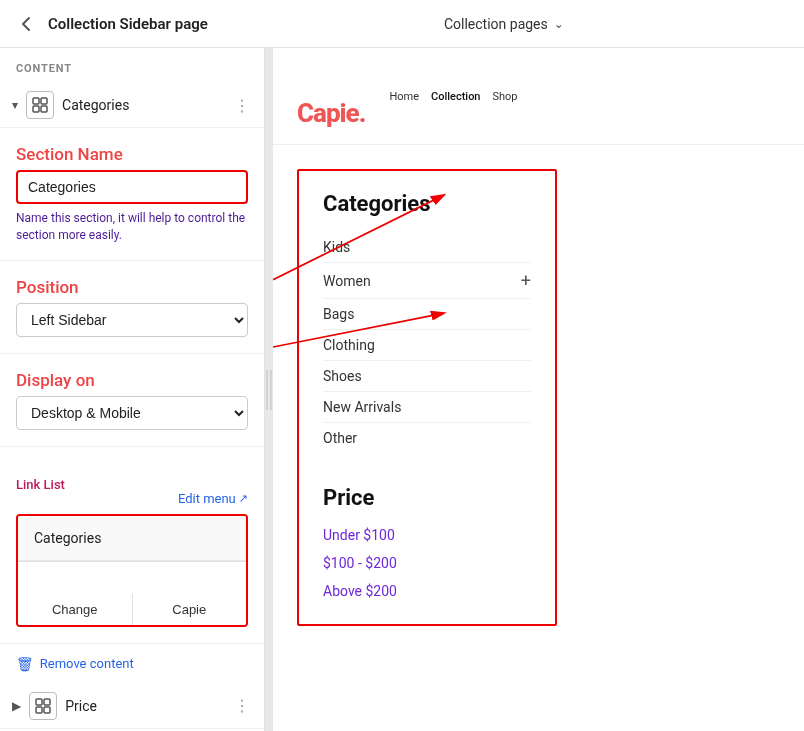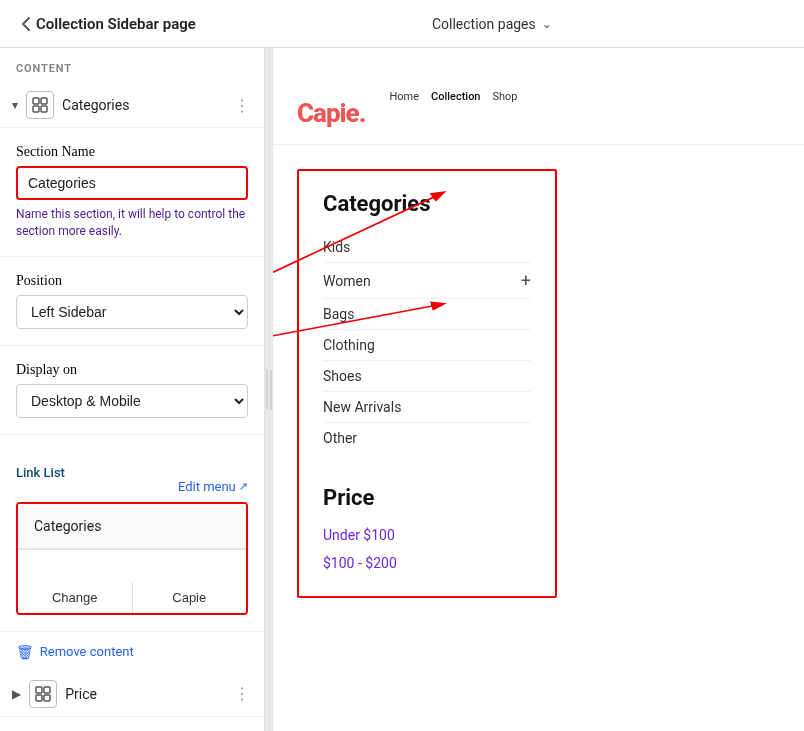--- a/index.html
+++ b/index.html
@@ -6,20 +6,21 @@
     body { font-family: -apple-system, BlinkMacSystemFont, 'Segoe UI', Roboto, sans-serif; background: #f5f5f5; display: flex; flex-direction: column; height: 731px; width: 804px; overflow: hidden; }
 
     
     .topbar {
       height: 48px;
       background: #fff;
       border-bottom: 1px solid #e0e0e0;
       display: flex;
       align-items: center;
       padding: 0 16px;
+      gap: 12px;
       flex-shrink: 0;
     }
     .topbar-back {
       cursor: pointer;
       color: #555;
       font-size: 18px;
       display: flex;
       align-items: center;
     }
     .topbar-title {
@@ -105,25 +106,24 @@
       cursor: pointer;
       letter-spacing: 2px;
     }
 
     
     .form-area {
       padding: 16px;
       border-bottom: 1px solid #f0f0f0;
     }
     .form-label {
-      font-size: 14px;
+      font-size: 17px;
       font-weight: 500;
-      color: #000000;
+      color: #ef4444;
       margin-bottom: 6px;
-      font-family: Liberation Serif, serif;
     }
     .form-input {
       width: 100%;
       border: 2px solid #e00;
       border-radius: 4px;
       padding: 7px 10px;
       font-size: 14px;
       color: #222;
       outline: none;
     }
@@ -150,21 +150,21 @@
     
     .link-list-header {
       display: flex;
       align-items: center;
       justify-content: space-between;
       margin-bottom: 8px;
     }
     .link-list-label {
       font-size: 13px;
       font-weight: 500;
-      color: #0c4a6e;
+      color: #be185d;
       text-align: center;
     }
     .edit-menu-link {
       font-size: 13px;
       color: #2563eb;
       cursor: pointer;
       display: flex;
       align-items: center;
       gap: 3px;
       margin-top: 28px;
@@ -522,20 +522,21 @@
             <li class="category-item">
               <span>Other</span>
             </li>
           </ul>
 
           <div class="price-section">
             <div class="price-title">Price</div>
             <ul class="price-list">
               <li class="price-item">Under $100</li>
               <li class="price-item">$100 - $200</li>
+              <li class="price-item">Above $200</li>
             </ul>
           </div>
         </div>
 
         <div class="preview-right"></div>
 
       </div>
     </div>
   </div>
 </div>

